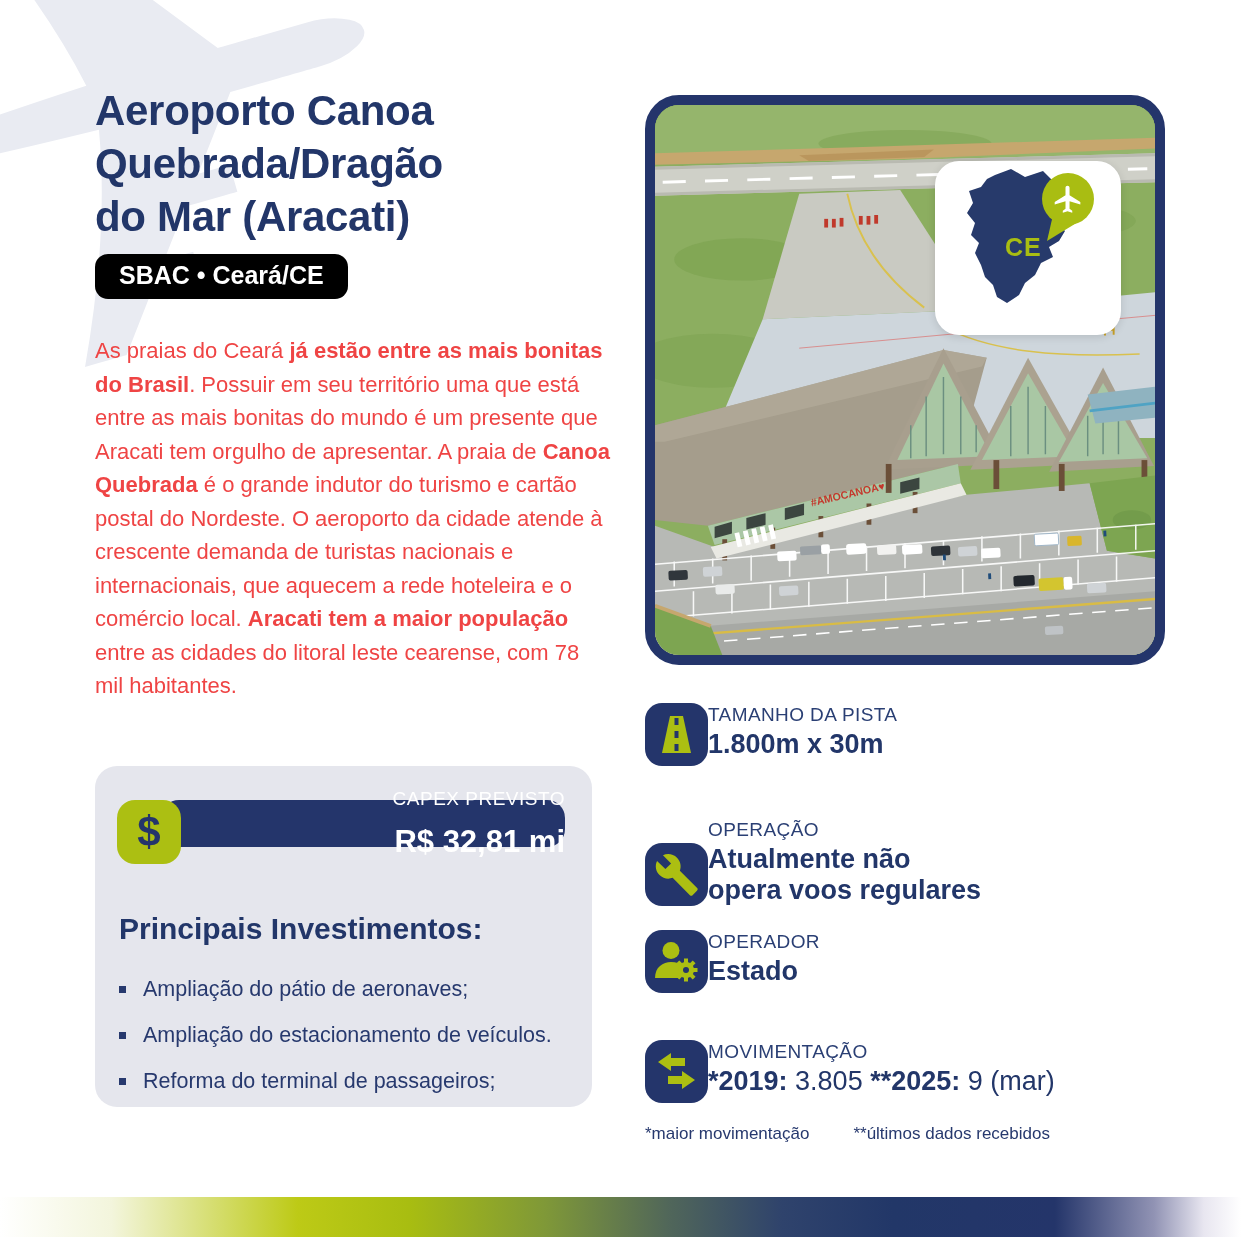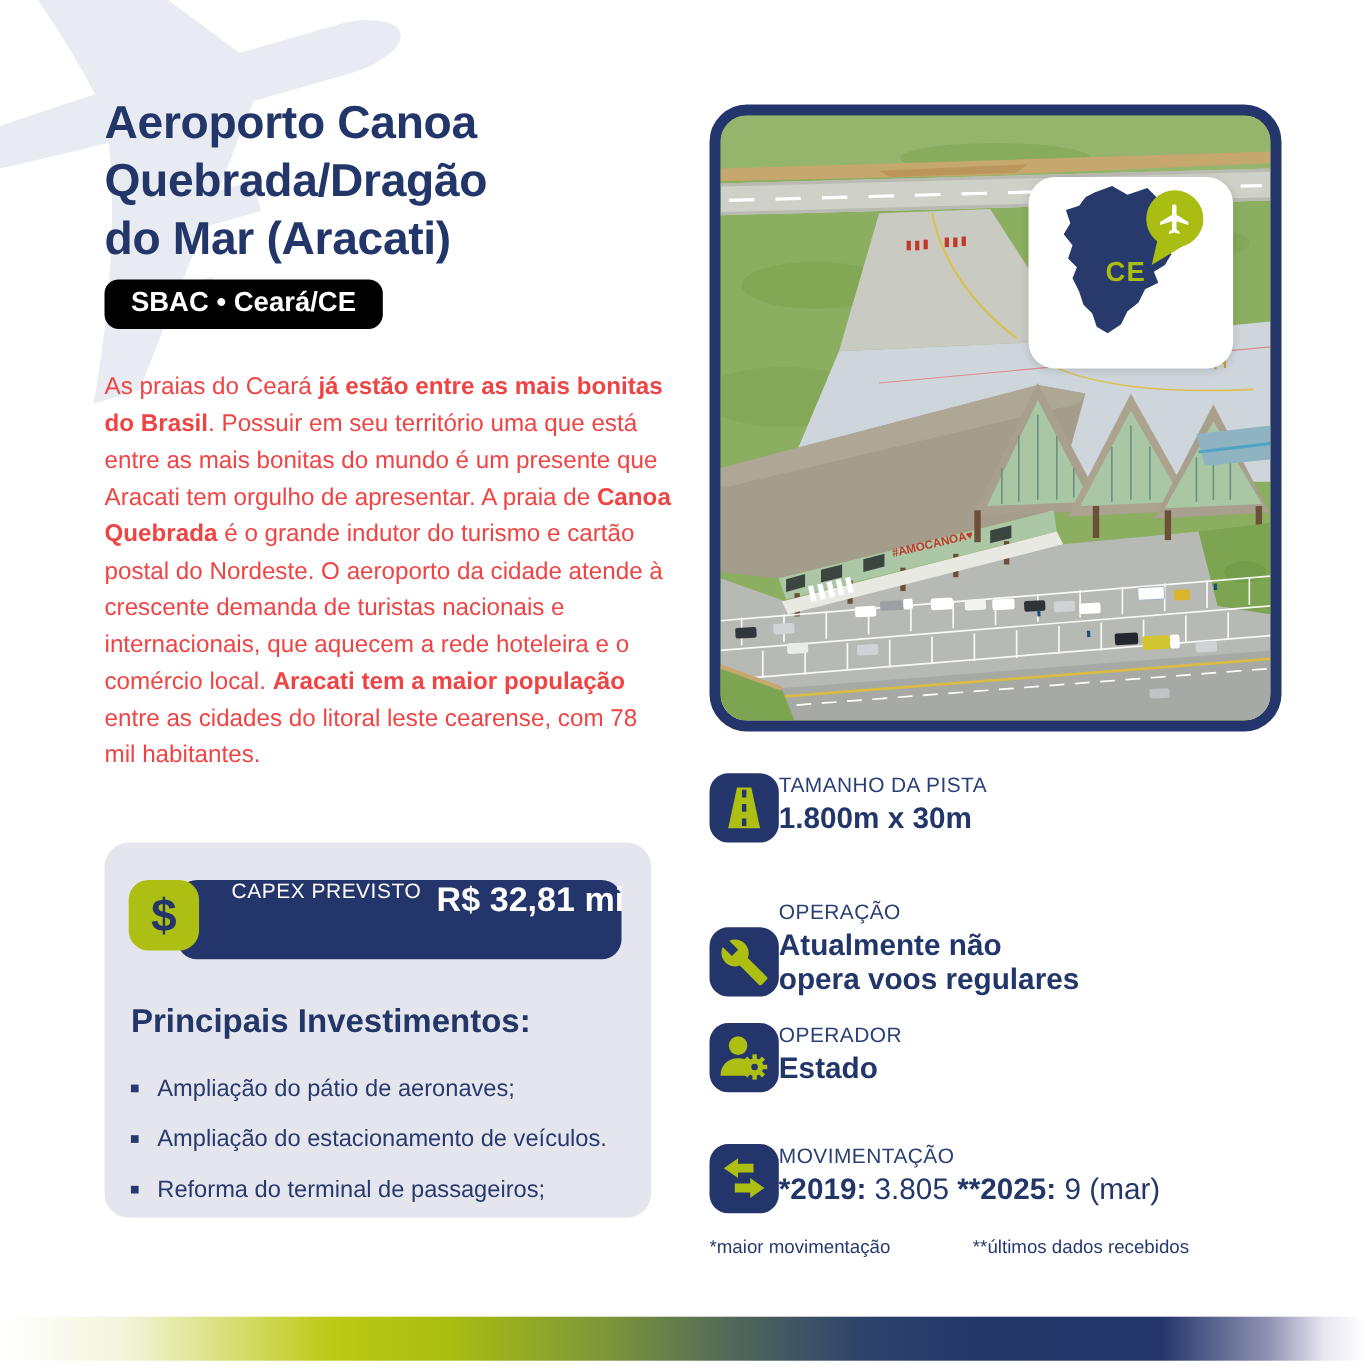--- a/index.html
+++ b/index.html
@@ -18,22 +18,22 @@
 
   .badge { left:95px; top:254px; display:inline-block; background:#000000; color:#ffffff;
     font-size:25px; font-weight:700; padding:7px 24px 9px 24px; border-radius:13px; }
 
   .desc { left:95px; top:334px; width:518px; font-size:22px; line-height:33.5px; color:#ef4444; }
   .desc b { font-weight:700; }
 
   
   .invest-card { left:95px; top:766px; width:497px; height:341px; background:#E5E6ED; border-radius:22px; }
   .capex { position:absolute; left:22px; right:27px; top:34px; height:64px; }
-  .capex-pill { position:absolute; left:44px; right:0; top:0; height:72px; background:#24356B;
-    border-radius:18px; display:flex; align-items:flex-start; justify-content:center; gap:14px; padding-left:52px; }
+  .capex-pill { position:absolute; left:44px; right:0; top:0; height:47px; background:#24356B;
+    border-radius:18px; display:flex; align-items:flex-end; justify-content:center; gap:14px; padding-left:52px;flex-direction:column; }
   .capex-label { color:#ffffff; font-size:19px; letter-spacing:0.5px; white-space:nowrap; }
   .capex-value { color:#ffffff; font-size:31px; font-weight:700; white-space:nowrap; }
   .dollar-sq { position:absolute; left:0; top:0; width:64px; height:64px; background:#ACBF12;
     border-radius:18px; color:#24356B; font-size:42px; font-weight:700;
     display:flex; align-items:center; justify-content:center; }
   .invest-heading { position:absolute; left:24px; top:146px; font-size:30px; font-weight:700; color:#223669; }
   .invest-list { position:absolute; left:24px; top:212px; right:14px; list-style:none; }
   .invest-list li { display:flex; align-items:center; gap:17px; margin-bottom:23px;
     font-size:21.5px; line-height:23px; color:#27396E; }
   .invest-list .sq { flex:0 0 7px; width:7px; height:7px; background:#27396E; align-self:center; }
@@ -52,21 +52,21 @@
   .stat { position:absolute; left:645px; display:flex; z-index:1; }
   .stat-icon { flex:0 0 63px; width:63px; height:63px; background:#24356B; border-radius:17px;
     display:flex; align-items:center; justify-content:center; }
   .stat-text { padding-top:1px; }
   .stat-label { font-size:19px; color:#2A3F74; letter-spacing:0.4px; }
   .stat-value { font-size:27px; font-weight:700; color:#223669; line-height:31px;
     white-space:pre-line; margin-top:3px; }
   .stat-value span { font-weight:400; }
   .stat-value b { font-weight:700; }
 
-  .footnotes { left:645px; top:1124px; display:flex; gap:75px; font-size:17px; color:#27396E; }
+  .footnotes { left:645px; top:1124px; display:flex; gap:44px; font-size:17px; color:#27396E; }
 
   .gradient-bar { left:0; top:1197px; width:1241px; height:40px;
     background:linear-gradient(90deg,#FFFFFF 0%,#F3F5DC 9%,#BDCA16 24%,#A8BD11 33%,#7F9838 44%,
       #50665A 54%,#2F436C 63%,#223768 72%,#24356A 85%,#9193B4 93%,#E8E6F0 97%,#FFFFFF 100%); }
 </style>
 </head>
 <body>
 
 <div class="page">
 

